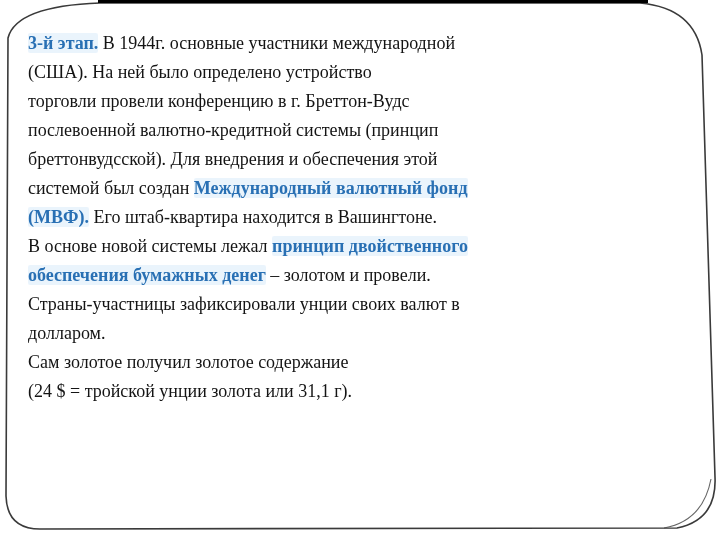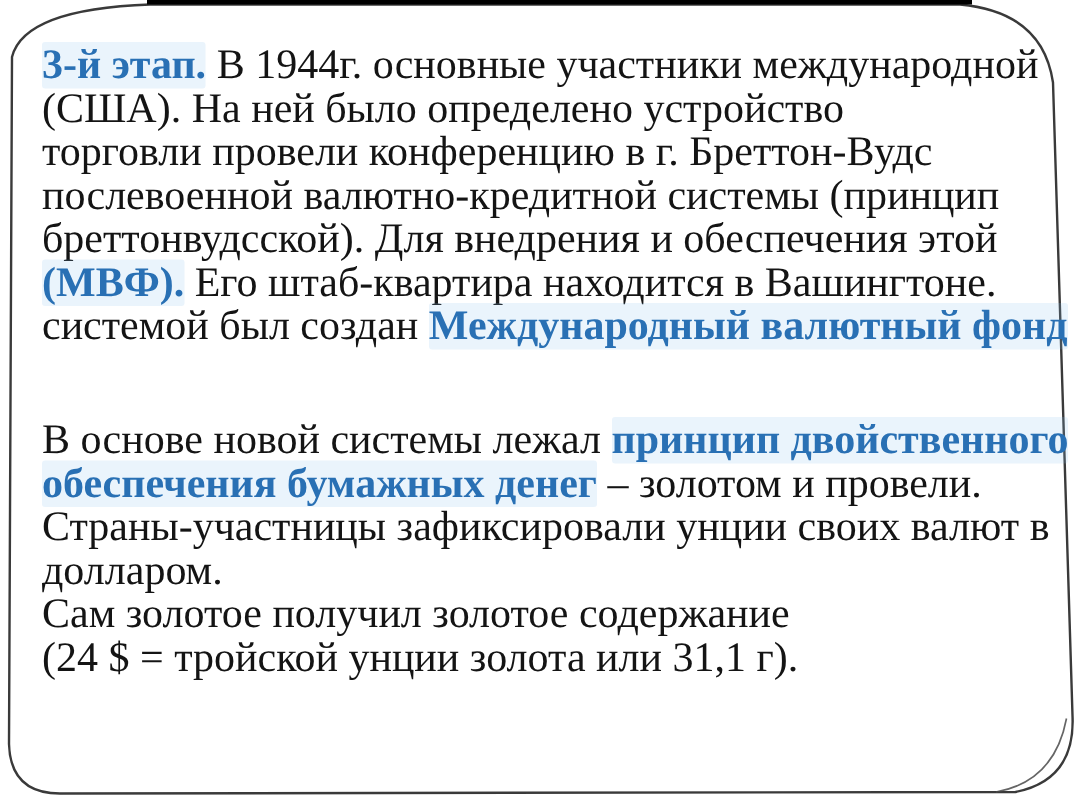--- a/index.html
+++ b/index.html
@@ -27,26 +27,25 @@
     pointer-events: none;
   }
   .text-area {
     position: absolute;
     left: 28px;
     top: 29px;
     width: 676px;
     color: var(--text-color, #141414);
   }
   .para {
-    font-size: 28px;
+    font-size: 18px;
     line-height: 29px;
     font-family: Liberation Serif, serif;
   }
   .para + .para {
-    margin-top: 47px;
   }
   .line {
     white-space: nowrap;
     height: 29px;
   }
   .seg { color: inherit; }
   .seg.blue {
     color: var(--accent-blue, #2970b4);
     font-weight: bold;
     background: rgba(140, 192, 238, 0.18);
@@ -67,22 +66,22 @@
     <path d="M 664 528 Q 703 521 711 479" fill="none" stroke="#4a4a4a" stroke-width="1.1" opacity="0.85"></path>
   </svg>
 
   <div class="text-area">
       <div class="para">
         <div class="line"><span class="seg blue">3-й этап.</span><span class="seg"> В 1944г. основные участники международной</span></div>
         <div class="line"><span class="seg">(США). На ней было определено устройство</span></div>
         <div class="line"><span class="seg">торговли провели конференцию в г. Бреттон-Вудс</span></div>
         <div class="line"><span class="seg">послевоенной валютно-кредитной системы (принцип</span></div>
         <div class="line"><span class="seg">бреттонвудсской). Для внедрения и обеспечения этой</span></div>
+        <div class="line"><span class="seg">системой был создан </span><span class="seg blue">Международный валютный фонд</span></div>
         <div class="line"><span class="seg blue">(МВФ).</span><span class="seg"> Его штаб-квартира находится в Вашингтоне.</span></div>
-        <div class="line"><span class="seg">системой был создан </span><span class="seg blue">Международный валютный фонд</span></div>
       </div>
       <div class="para">
         <div class="line"><span class="seg">В основе новой системы лежал </span><span class="seg blue">принцип двойственного</span></div>
         <div class="line"><span class="seg blue">обеспечения бумажных денег</span><span class="seg"> – золотом и провели.</span></div>
         <div class="line"><span class="seg">Страны-участницы зафиксировали унции своих валют в</span></div>
         <div class="line"><span class="seg">долларом.</span></div>
         <div class="line"><span class="seg">Сам золотое получил золотое содержание</span></div>
         <div class="line"><span class="seg">(24 $ = тройской унции золота или 31,1 г).</span></div>
       </div>
     </div>

